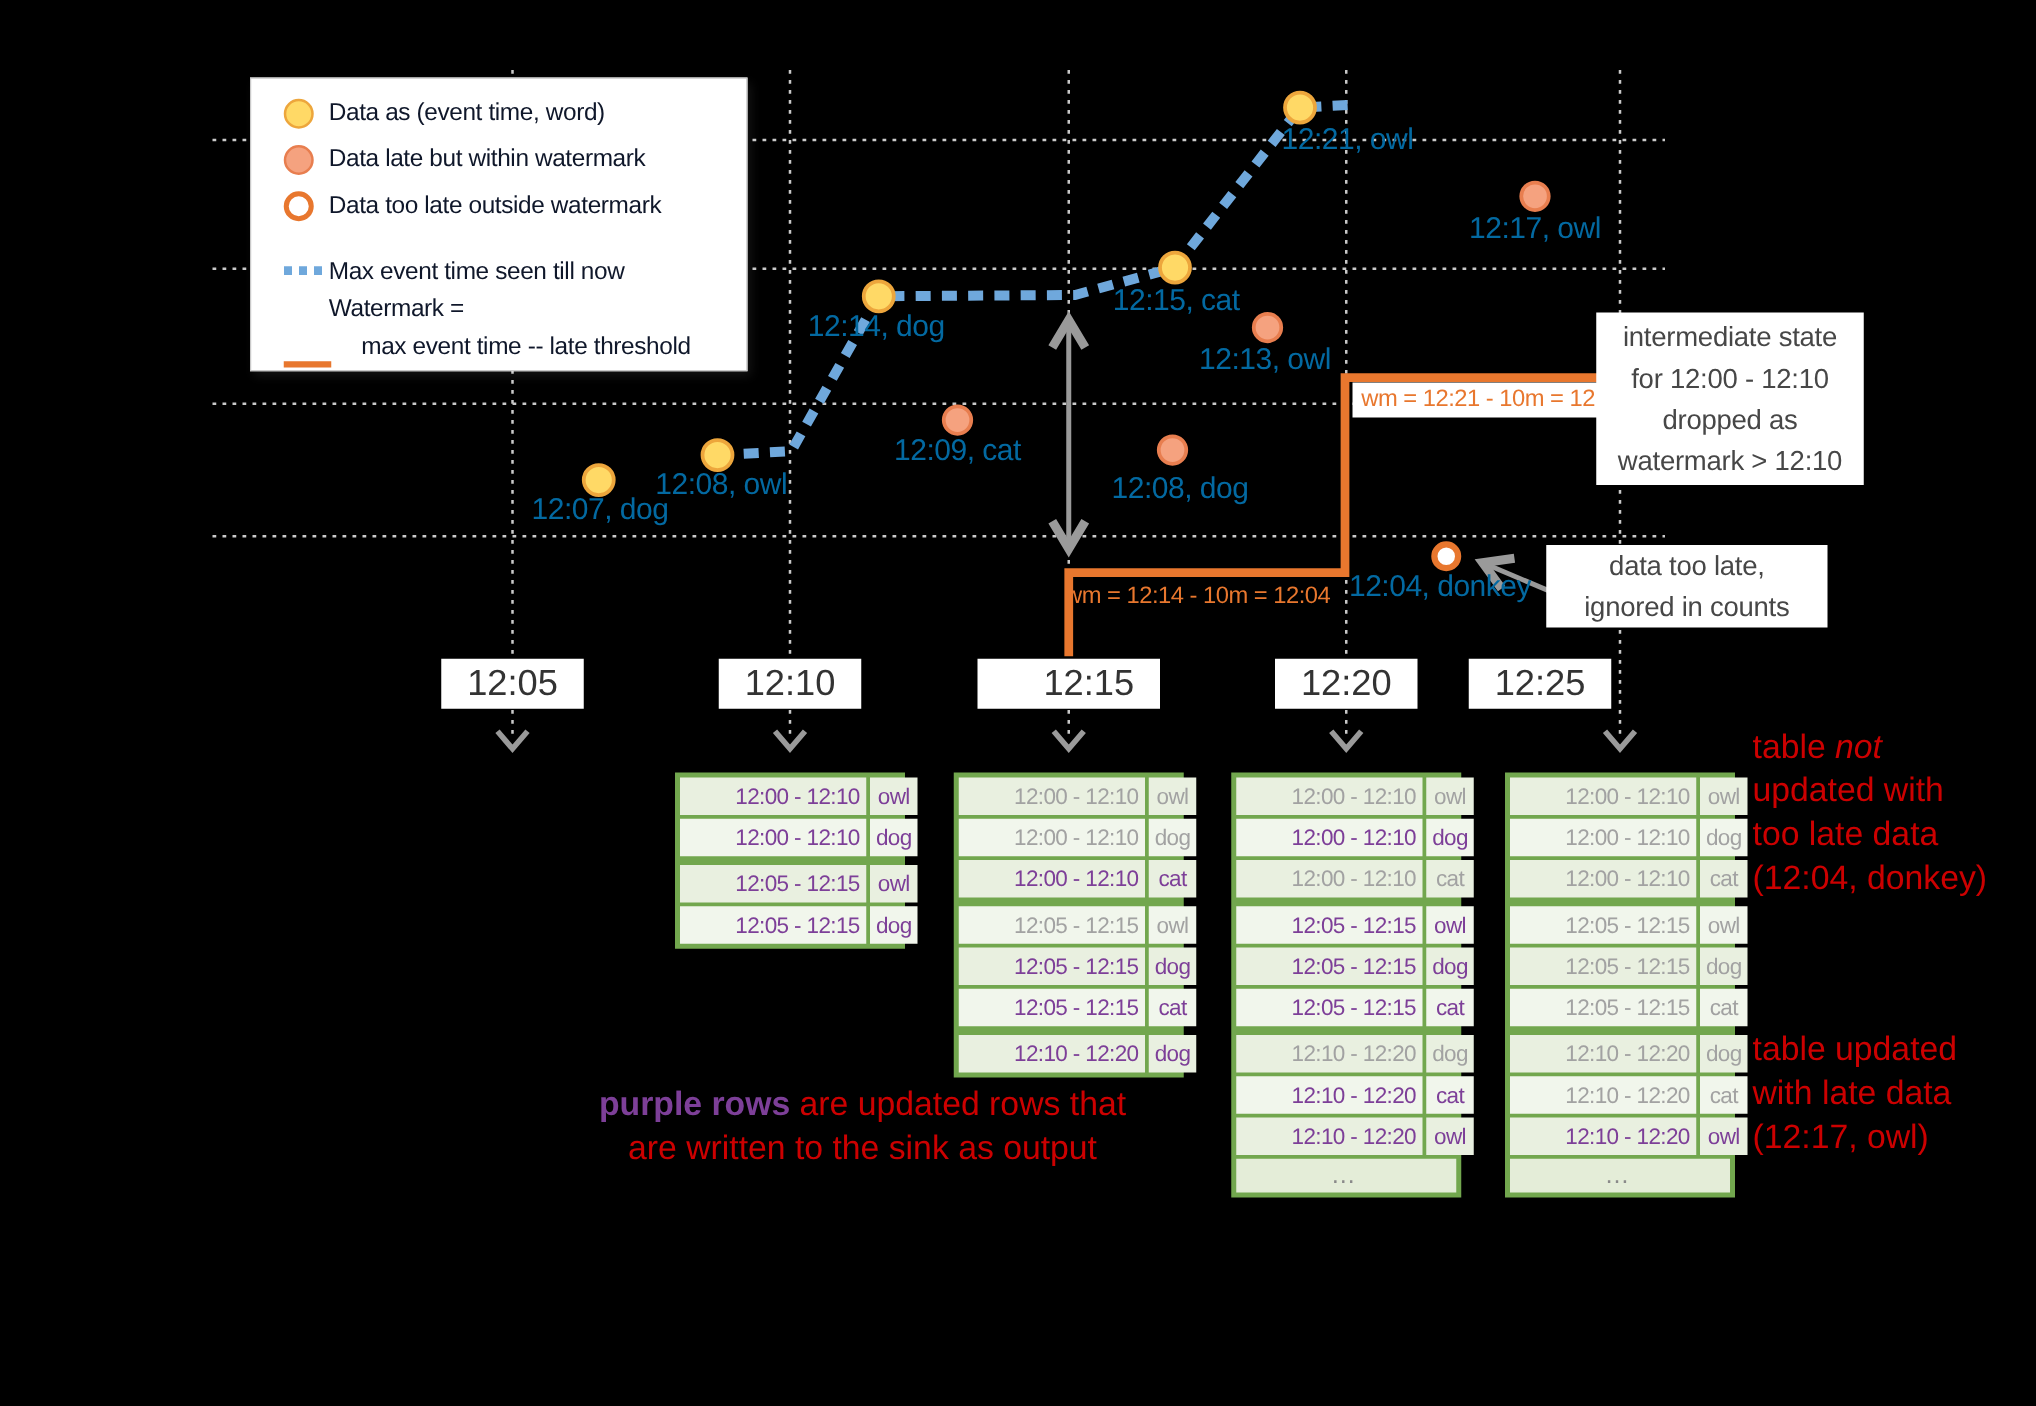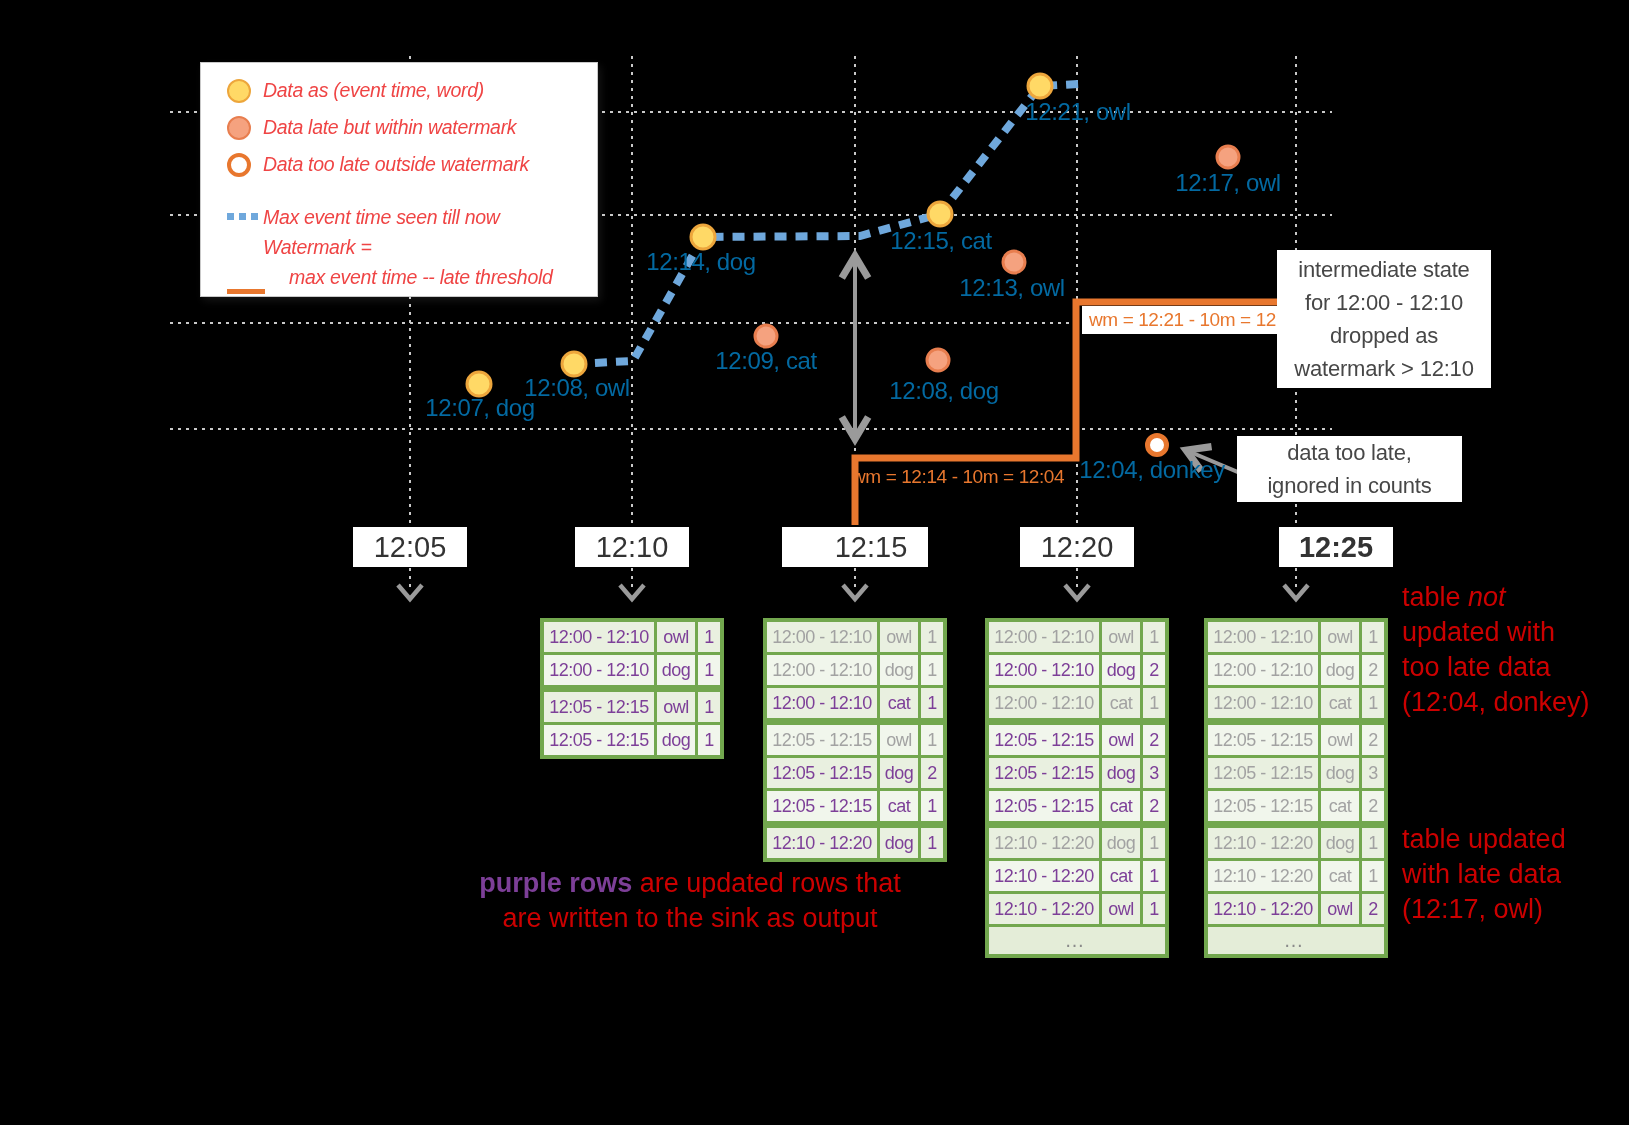--- a/index.html
+++ b/index.html
@@ -16,36 +16,36 @@
   .tickbox{position:absolute;width:114px;height:40px;background:#fff;color:#333;font-size:29px;
            text-align:center;line-height:40px;transform:translateX(-50%);}
   .callout{position:absolute;background:#fff;color:#474747;text-align:center;
            display:flex;flex-direction:column;justify-content:center;}
   .cl{font-size:21px;line-height:31px;letter-spacing:-0.2px;white-space:nowrap;}
   .callout.big .cl{font-size:22px;line-height:33px;}
   .wm-label{position:absolute;color:#e8772e;font-size:19px;letter-spacing:-0.4px;white-space:nowrap;}
   .wm-label.boxed{background:#fff;padding:3px 7px;}
   #legend{position:absolute;left:200px;top:62px;width:396px;height:233px;background:#fff;
           border:1px solid #c9c9c9;box-shadow:3px 4px 8px rgba(255,255,255,0.08);}
-  .lg-text{position:absolute;left:62px;color:#ef4444;font-size:19.5px;letter-spacing:-0.3px;white-space:nowrap;font-style:italic;}
+  .lg-text{position:absolute;left:62px;color:#0f172a;font-size:19.5px;letter-spacing:-0.3px;white-space:nowrap;}
   .lg-icon{position:absolute;left:26px;box-sizing:border-box;}
   .lg-dot{width:24px;height:24px;border-radius:50%;}
   .lg-yellow{background:#ffd966;border:2px solid #eda63c;}
   .lg-salmon{background:#f5a27f;border:2px solid #e87e4f;}
   .lg-ring{background:#fff;border:4px solid #e8772e;}
   .lg-blue{width:36px;height:7px;background:repeating-linear-gradient(90deg,#6fa8dc 0 7px,transparent 7px 12px);}
   .lg-orange{width:38px;height:5px;background:#e8772e;}
   .wtable{position:absolute;background:#72a74e;padding:4px;width:184px;box-sizing:border-box;}
   .trow{display:flex;gap:3px;margin-top:3px;}
   .trow:first-child{margin-top:0;}
   .trow.gsep{margin-top:7px;}
   .tcell{background:#e9f0e0;font-size:18px;line-height:30px;letter-spacing:-0.5px;
          text-align:center;white-space:nowrap;overflow:hidden;}
   .trow:nth-child(even) .tcell{background:#f1f6ec;}
-  .cw{flex:0 0 110px;}
+  .cw{flex:0 0 110px;padding-left:39px;}
   .ww{flex:0 0 38px;}
   .cc{flex:1;}
   .dim{color:#a2a2a2;}
   .hl{color:#7d3f98;}
   .tfoot{background:#e4edd8;color:#8a8a8a;text-align:center;font-size:20px;line-height:27px;
          letter-spacing:5px;margin-top:3px;}
   .rednote{position:absolute;color:#cc0000;font-size:27px;line-height:35px;white-space:nowrap;}
   .rednote .purple{color:#7d3f98;font-weight:bold;}
   .rednote .it{font-style:italic;}
   #sink-note{text-align:center;white-space:normal;}
@@ -127,21 +127,21 @@
   <div class="rednote" style="left:1402px;top:822px">
     <span>table updated</span><br>
     <span>with late data</span><br>
     <span>(12:17, owl)</span>
   </div>
 
 <div class="tickbox" style="left: 410px; top: 527px;">12:05</div>
     <div class="tickbox" style="left: 632px; top: 527px;">12:10</div>
     <div class="tickbox" style="left: 855px; top: 527px; padding-left: 32px;">12:15</div>
     <div class="tickbox" style="left: 1077px; top: 527px;">12:20</div>
-    <div class="tickbox" style="left: 1336px; top: 527px; font-weight: bold;">12:25</div>
+    <div class="tickbox" style="left: 1232px; top: 527px;">12:25</div>
     <div class="dot ontime" style="left: 479px; top: 384px;"></div>
     <div class="pt-label" style="left: 480px; top: 408px;">12:07, dog</div>
     <div class="dot ontime" style="left: 574px; top: 364px;"></div>
     <div class="pt-label" style="left: 577px; top: 388px;">12:08, owl</div>
     <div class="dot ontime" style="left: 703px; top: 237px;"></div>
     <div class="pt-label" style="left: 701px; top: 262px;">12:14, dog</div>
     <div class="dot ontime" style="left: 940px; top: 214px;"></div>
     <div class="pt-label" style="left: 941px; top: 241px;">12:15, cat</div>
     <div class="dot ontime" style="left: 1040px; top: 86px;"></div>
     <div class="pt-label" style="left: 1078px; top: 112px;">12:21, owl</div>

